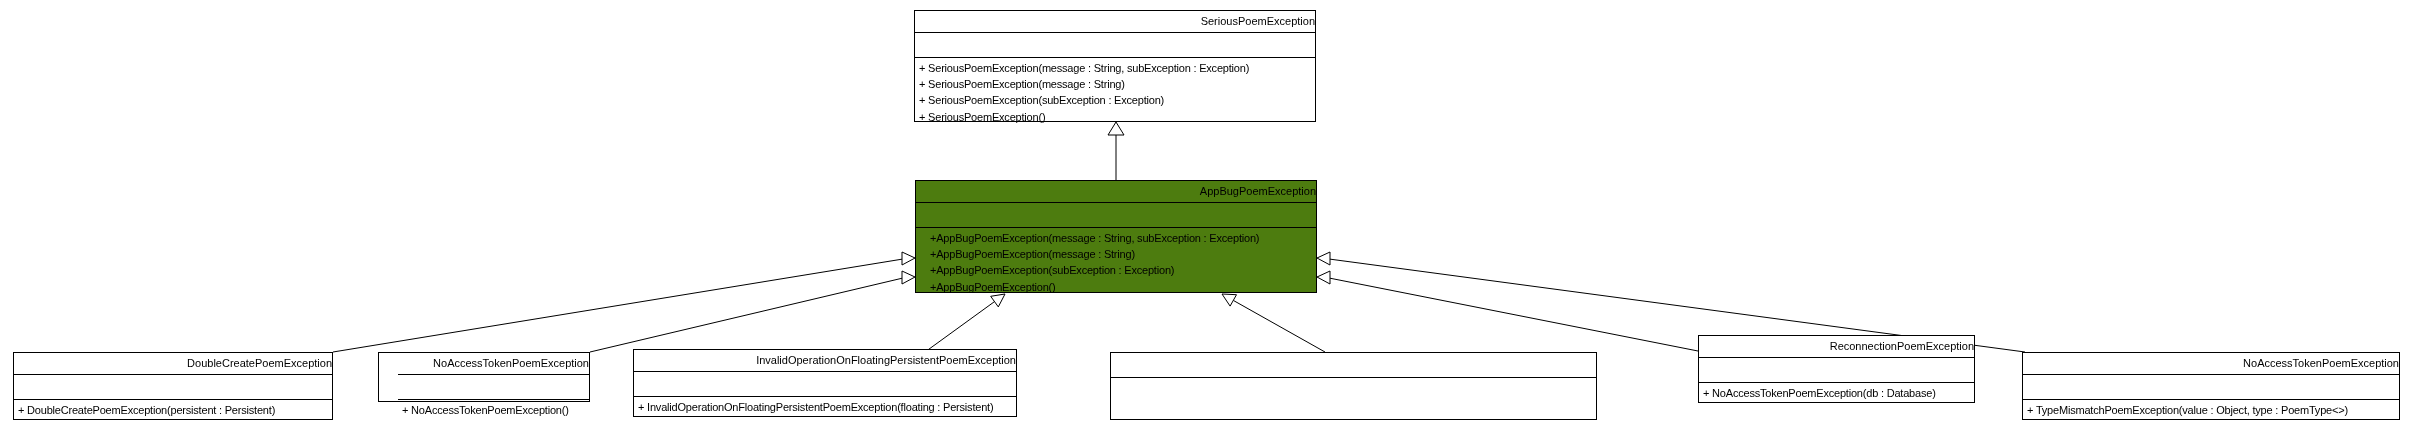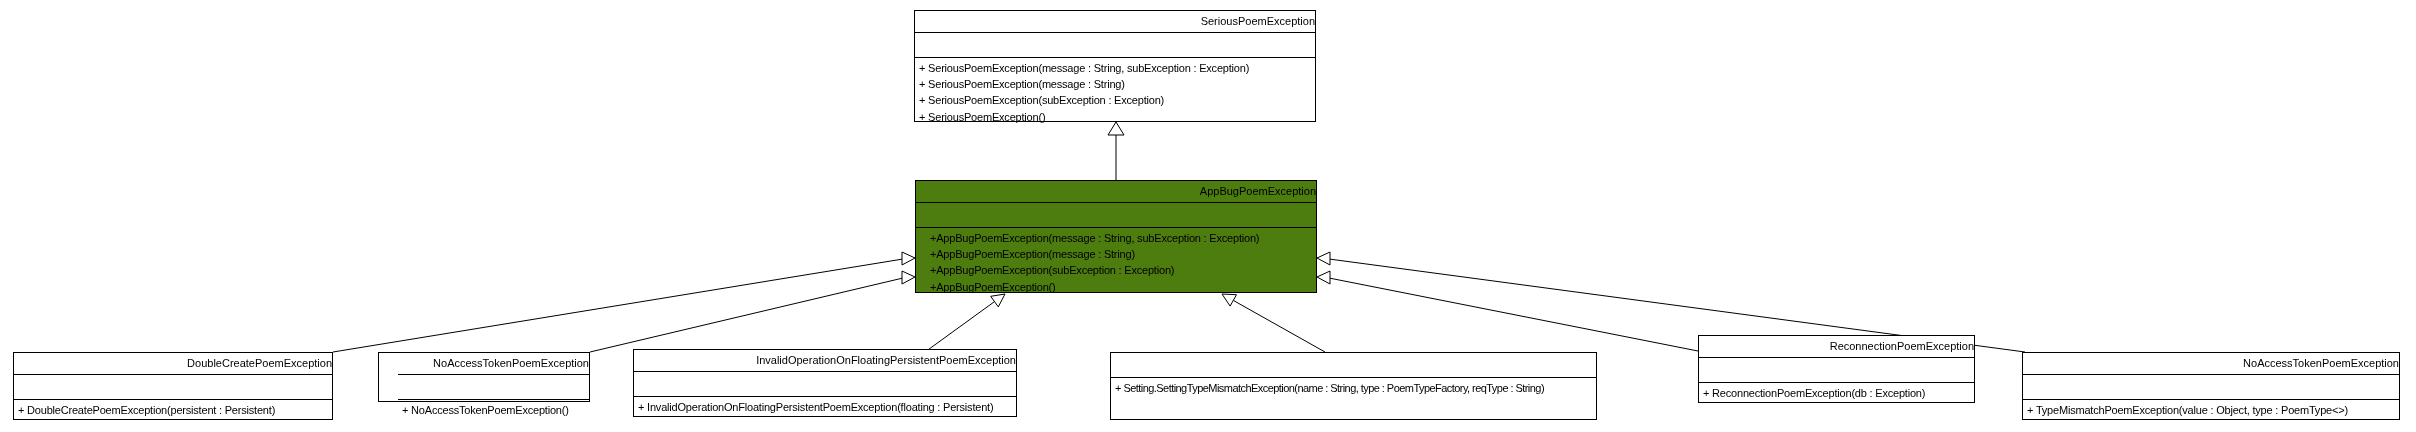--- a/index.html
+++ b/index.html
@@ -128,30 +128,27 @@
 <div class="uml-class" style="left:633px; top:331px; width:384px; height:68px;margin-top:18px;">
   <div class="uml-title">InvalidOperationOnFloatingPersistentPoemException</div>
   <div class="uml-attrs"></div>
   <div class="uml-methods">
       <div class="uml-method">+ InvalidOperationOnFloatingPersistentPoemException(floating : Persistent)</div>
     </div>
 </div>
 
 <div class="uml-class narrowtext" style="left:1110px; top:352px; width:487px; height:68px;">
   <div class="uml-attrs"></div>
-  <div class="uml-methods">
-      <div class="uml-method">+ Setting.SettingTypeMismatchException(name : String, type : PoemTypeFactory, reqType : String)</div>
-    </div>
 </div>
 
 <div class="uml-class" style="left:1698px; top:335px; width:277px; height:68px;">
   <div class="uml-title">ReconnectionPoemException</div>
   <div class="uml-attrs"></div>
   <div class="uml-methods">
-      <div class="uml-method">+ ReconnectionPoemException(db : Exception)</div>
+      <div class="uml-method">+ NoAccessTokenPoemException(db : Database)</div>
     </div>
 </div>
 
 <div class="uml-class" style="left:2022px; top:352px; width:378px; height:68px;">
   <div class="uml-title">NoAccessTokenPoemException</div>
   <div class="uml-attrs"></div>
   <div class="uml-methods">
       <div class="uml-method">+ TypeMismatchPoemException(value : Object, type : PoemType&lt;&gt;)</div>
     </div>
 </div>

